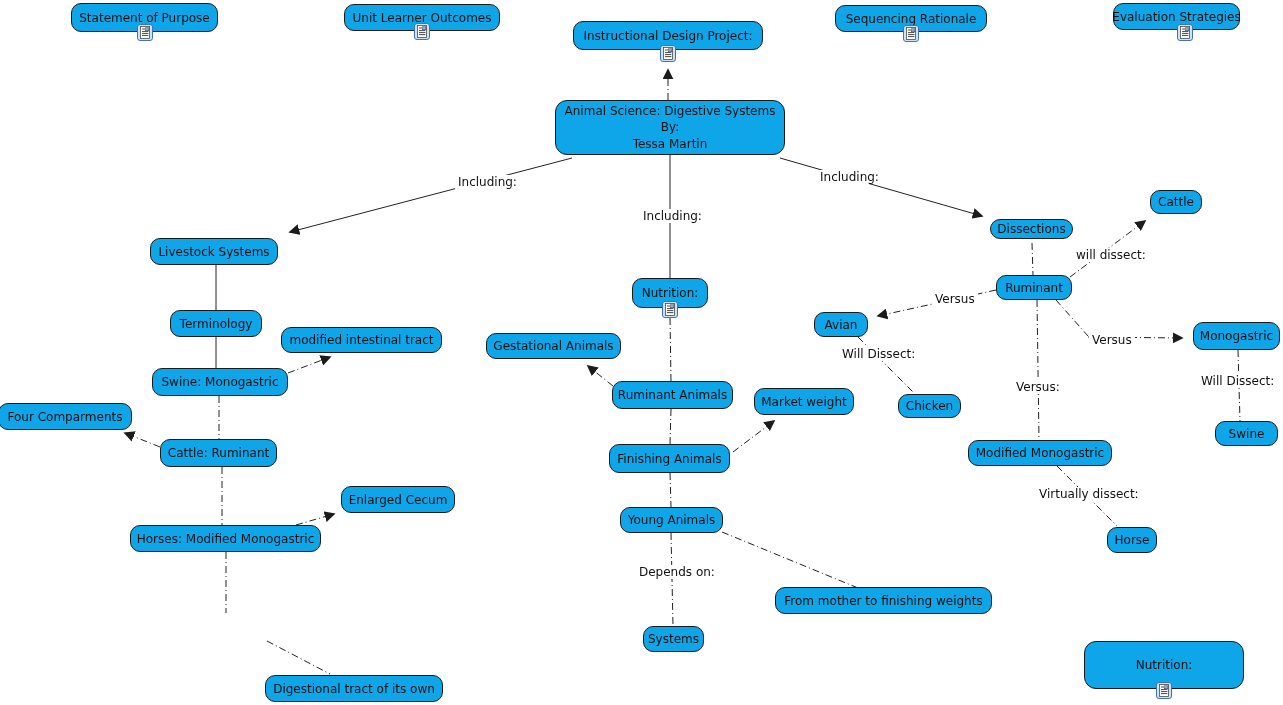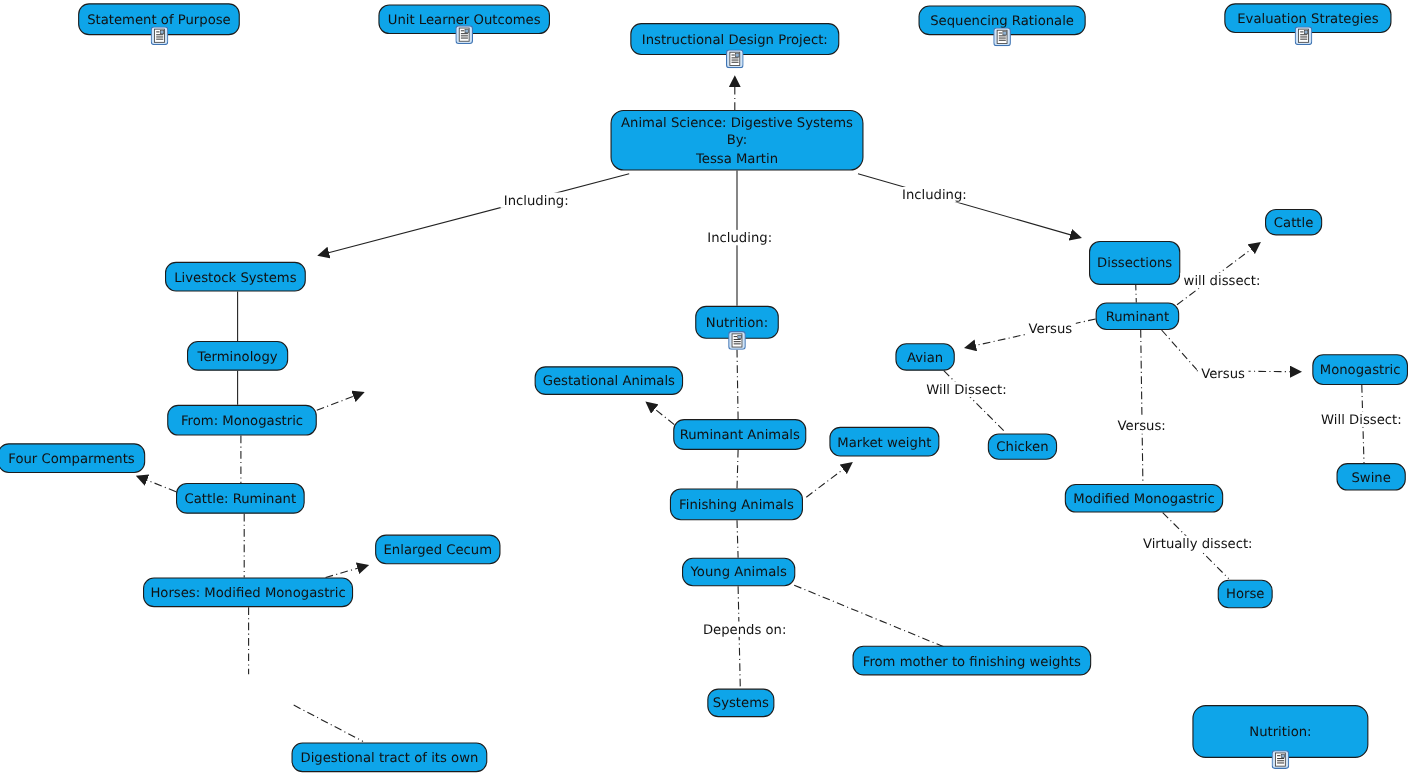--- a/index.html
+++ b/index.html
@@ -75,38 +75,41 @@
     </div>
   <div class="node" style="left:344px;top:4px;width:156px;height:27px;justify-content:center;">
       <span>Unit Learner Outcomes</span>
     </div>
   <div class="node" style="left:573px;top:21px;width:190px;height:29px;">
       <span>Instructional Design Project:</span>
     </div>
   <div class="node" style="left:835px;top:5px;width:152px;height:27px;">
       <span>Sequencing Rationale</span>
     </div>
-  <div class="node" style="left:1113px;top:3px;width:152px;height:27px;">
+  <div class="node" style="left:1113px;top:3px;width:127px;height:27px;">
       <span>Evaluation Strategies</span>
     </div>
 
   <div class="node big" style="left:555px;top:100px;width:230px;height:55px;">
     <span>Animal Science: Digestive Systems</span>
     <span>By:</span>
     <span>Tessa Martin</span>
   </div>
 
   <div class="node" style="left:150px;top:238px;width:128px;height:27px;">
       <span>Livestock Systems</span>
     </div>
   <div class="node" style="left:170px;top:310px;width:92px;height:27px;">
       <span>Terminology</span>
     </div>
   <div class="node" style="left:152px;top:368px;width:136px;height:28px;">
-      <span>From: Monogastric</span>
+      <span>Swine: Monogastric</span>
+    </div>
+  <div class="node" style="left:281px;top:327px;width:161px;height:26px;">
+      <span>modified intestinal tract</span>
     </div>
   <div class="node" style="left:-2px;top:403px;width:134px;height:27px;">
       <span>Four Comparments</span>
     </div>
   <div class="node" style="left:160px;top:439px;width:117px;height:28px;">
       <span>Cattle: Ruminant</span>
     </div>
   <div class="node" style="left:130px;top:525px;width:191px;height:27px;">
       <span>Horses: Modified Monogastric</span>
     </div>
@@ -135,21 +138,21 @@
   <div class="node" style="left:620px;top:507px;width:103px;height:26px;">
       <span>Young Animals</span>
     </div>
   <div class="node" style="left:643px;top:626px;width:61px;height:26px;">
       <span>Systems</span>
     </div>
   <div class="node" style="left:775px;top:587px;width:217px;height:27px;">
       <span>From mother to finishing weights</span>
     </div>
 
-  <div class="node" style="left:990px;top:219px;width:83px;height:40px;">
+  <div class="node" style="left:990px;top:219px;width:83px;height:20px;">
       <span>Dissections</span>
     </div>
   <div class="node" style="left:1150px;top:190px;width:52px;height:24px;">
       <span>Cattle</span>
     </div>
   <div class="node" style="left:996px;top:275px;width:76px;height:25px;">
       <span>Ruminant</span>
     </div>
   <div class="node" style="left:814px;top:312px;width:54px;height:25px;">
       <span>Avian</span>

